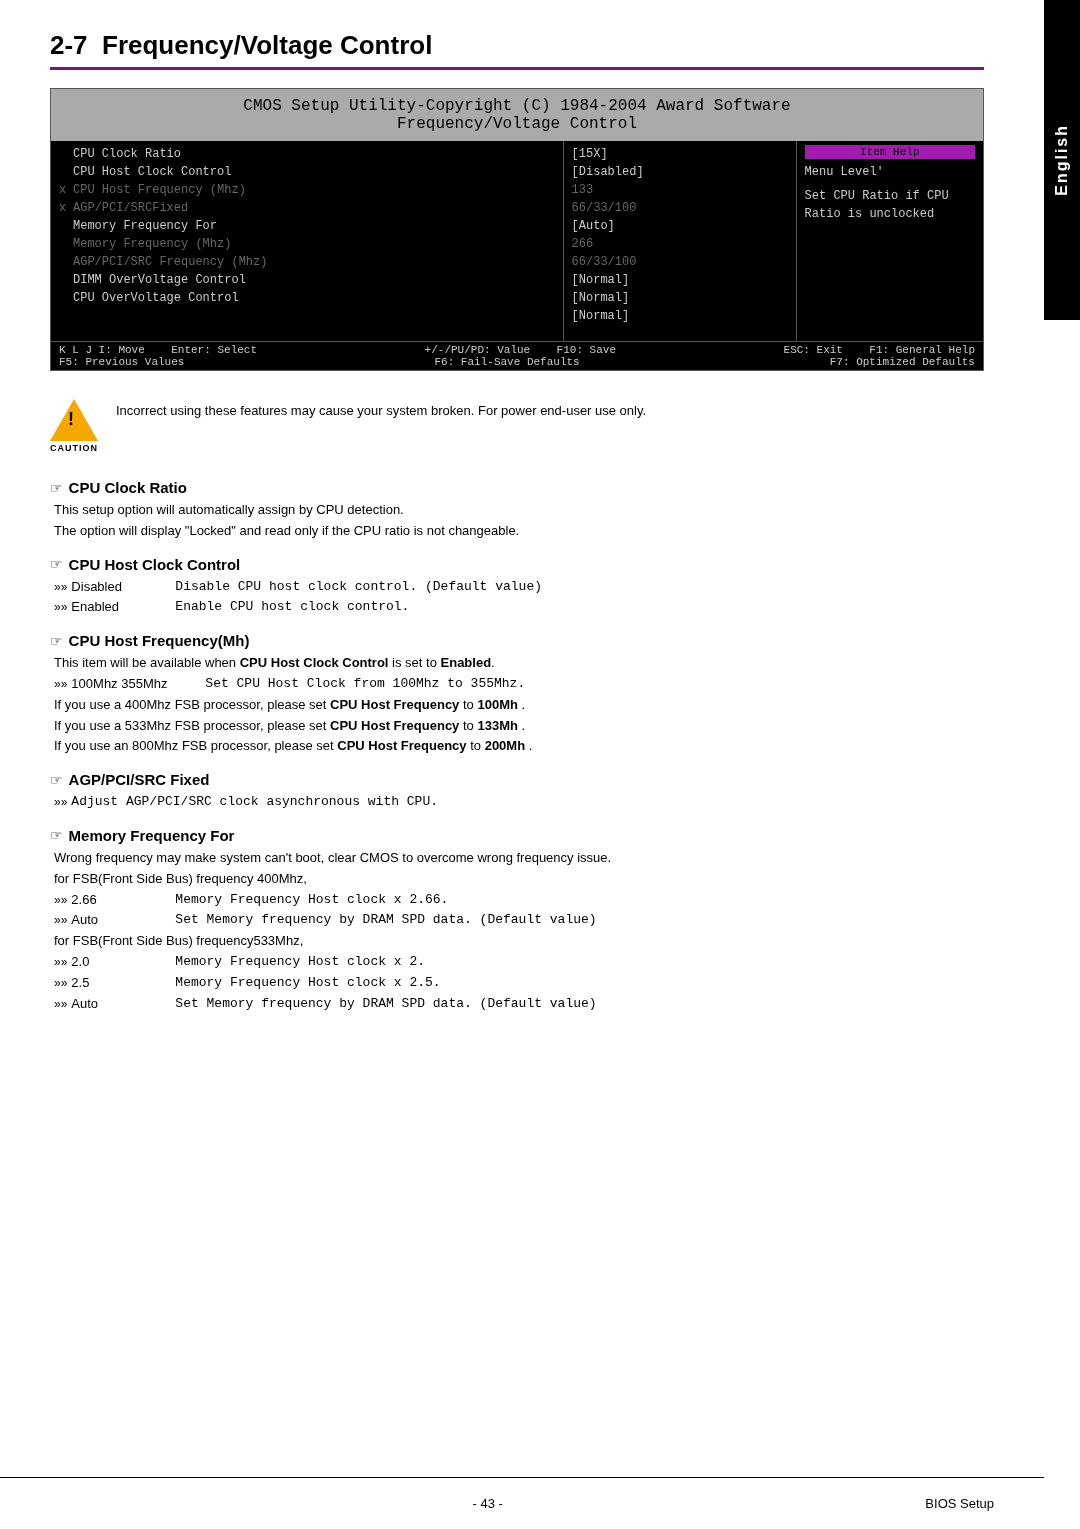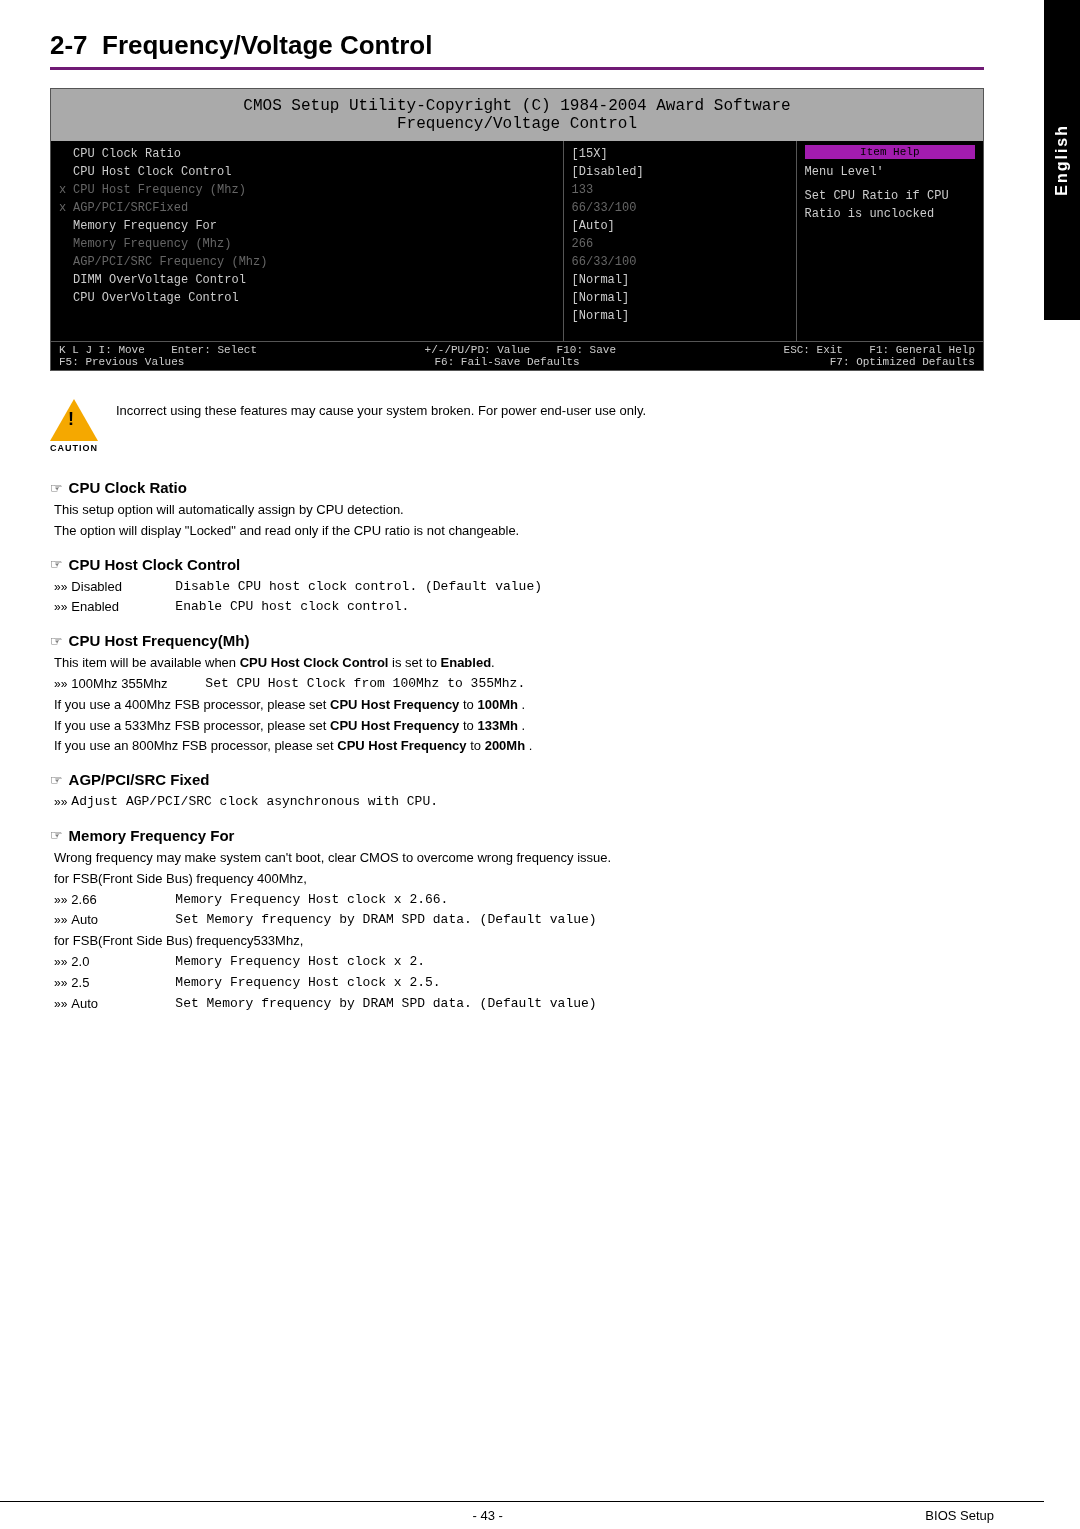--- a/index.html
+++ b/index.html
@@ -194,21 +194,21 @@
 
     
     .page-footer {
       position: absolute;
       bottom: 0;
       left: 0;
       right: 36px;
       border-top: 1px solid #000;
       display: flex;
       justify-content: space-between;
-      padding: 6px 50px;
+      padding: 18px 50px;
       font-size: 13px;
     }
 
     b { font-weight: bold; }
   </style>
 </head>
 <body>
 
 <div class="english-sidebar">
   <span>English</span>

